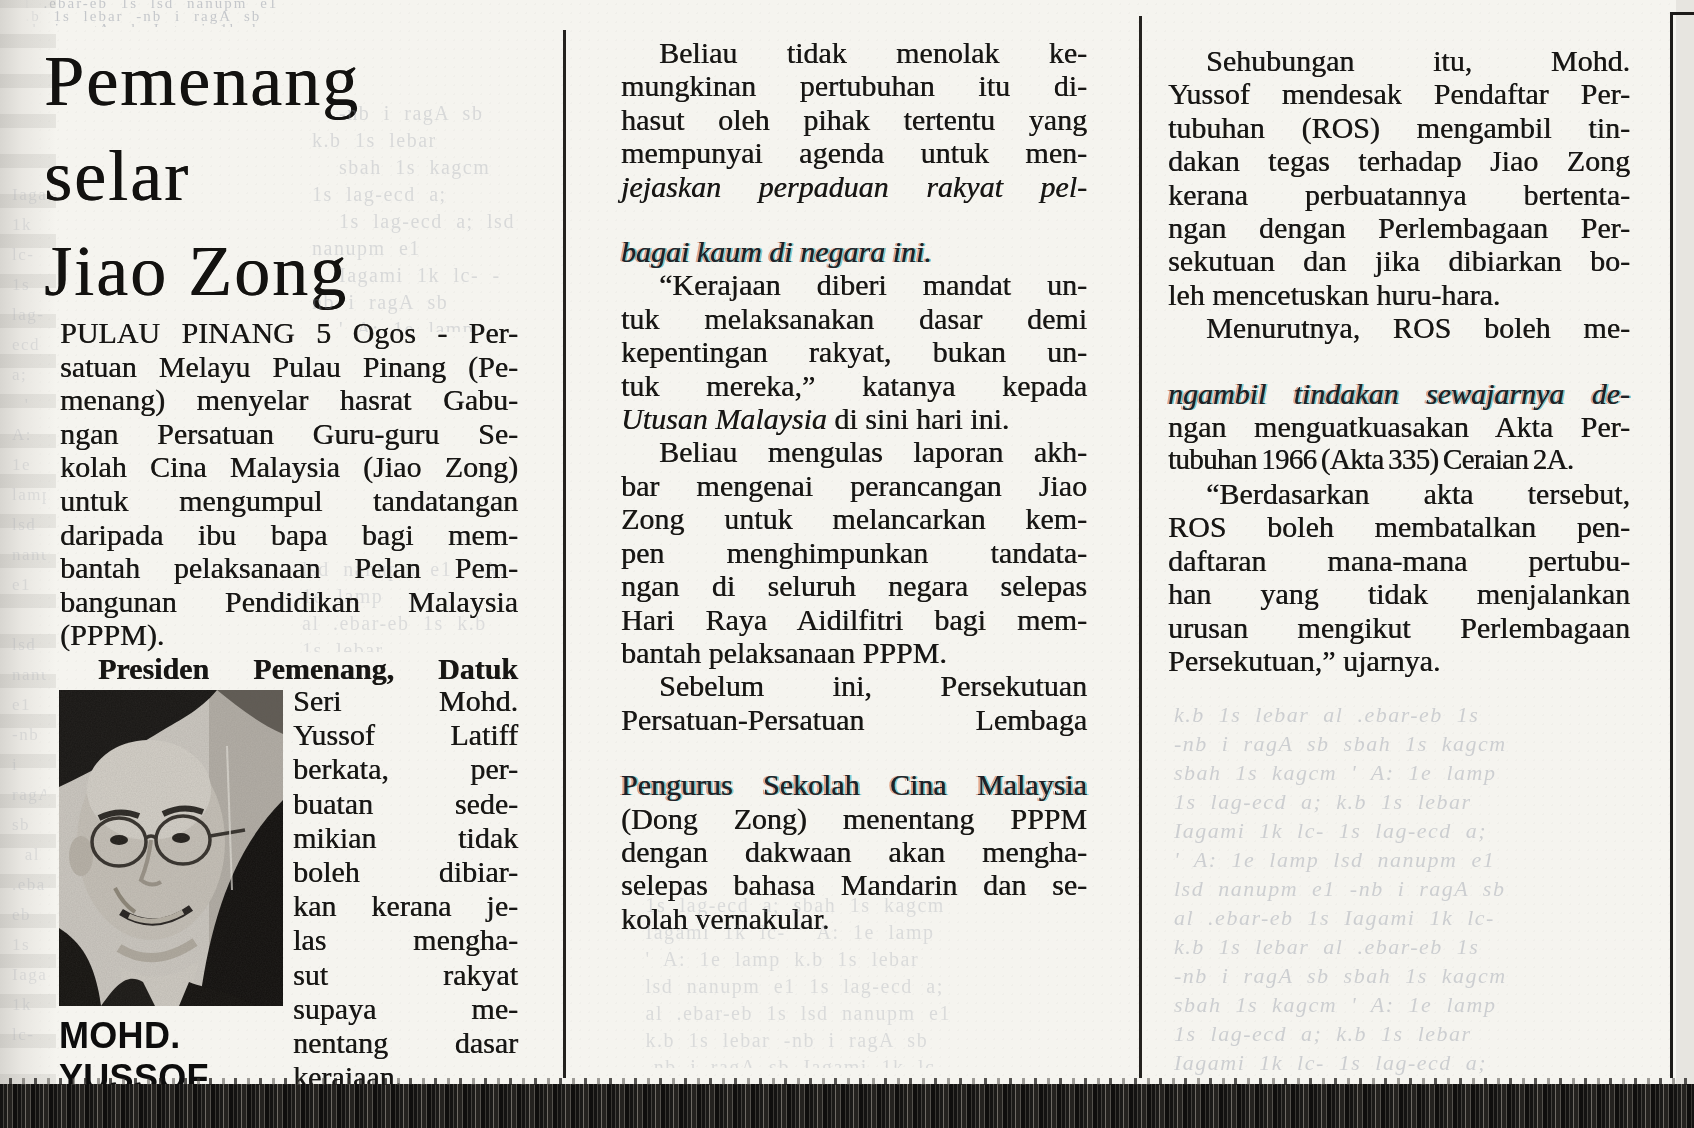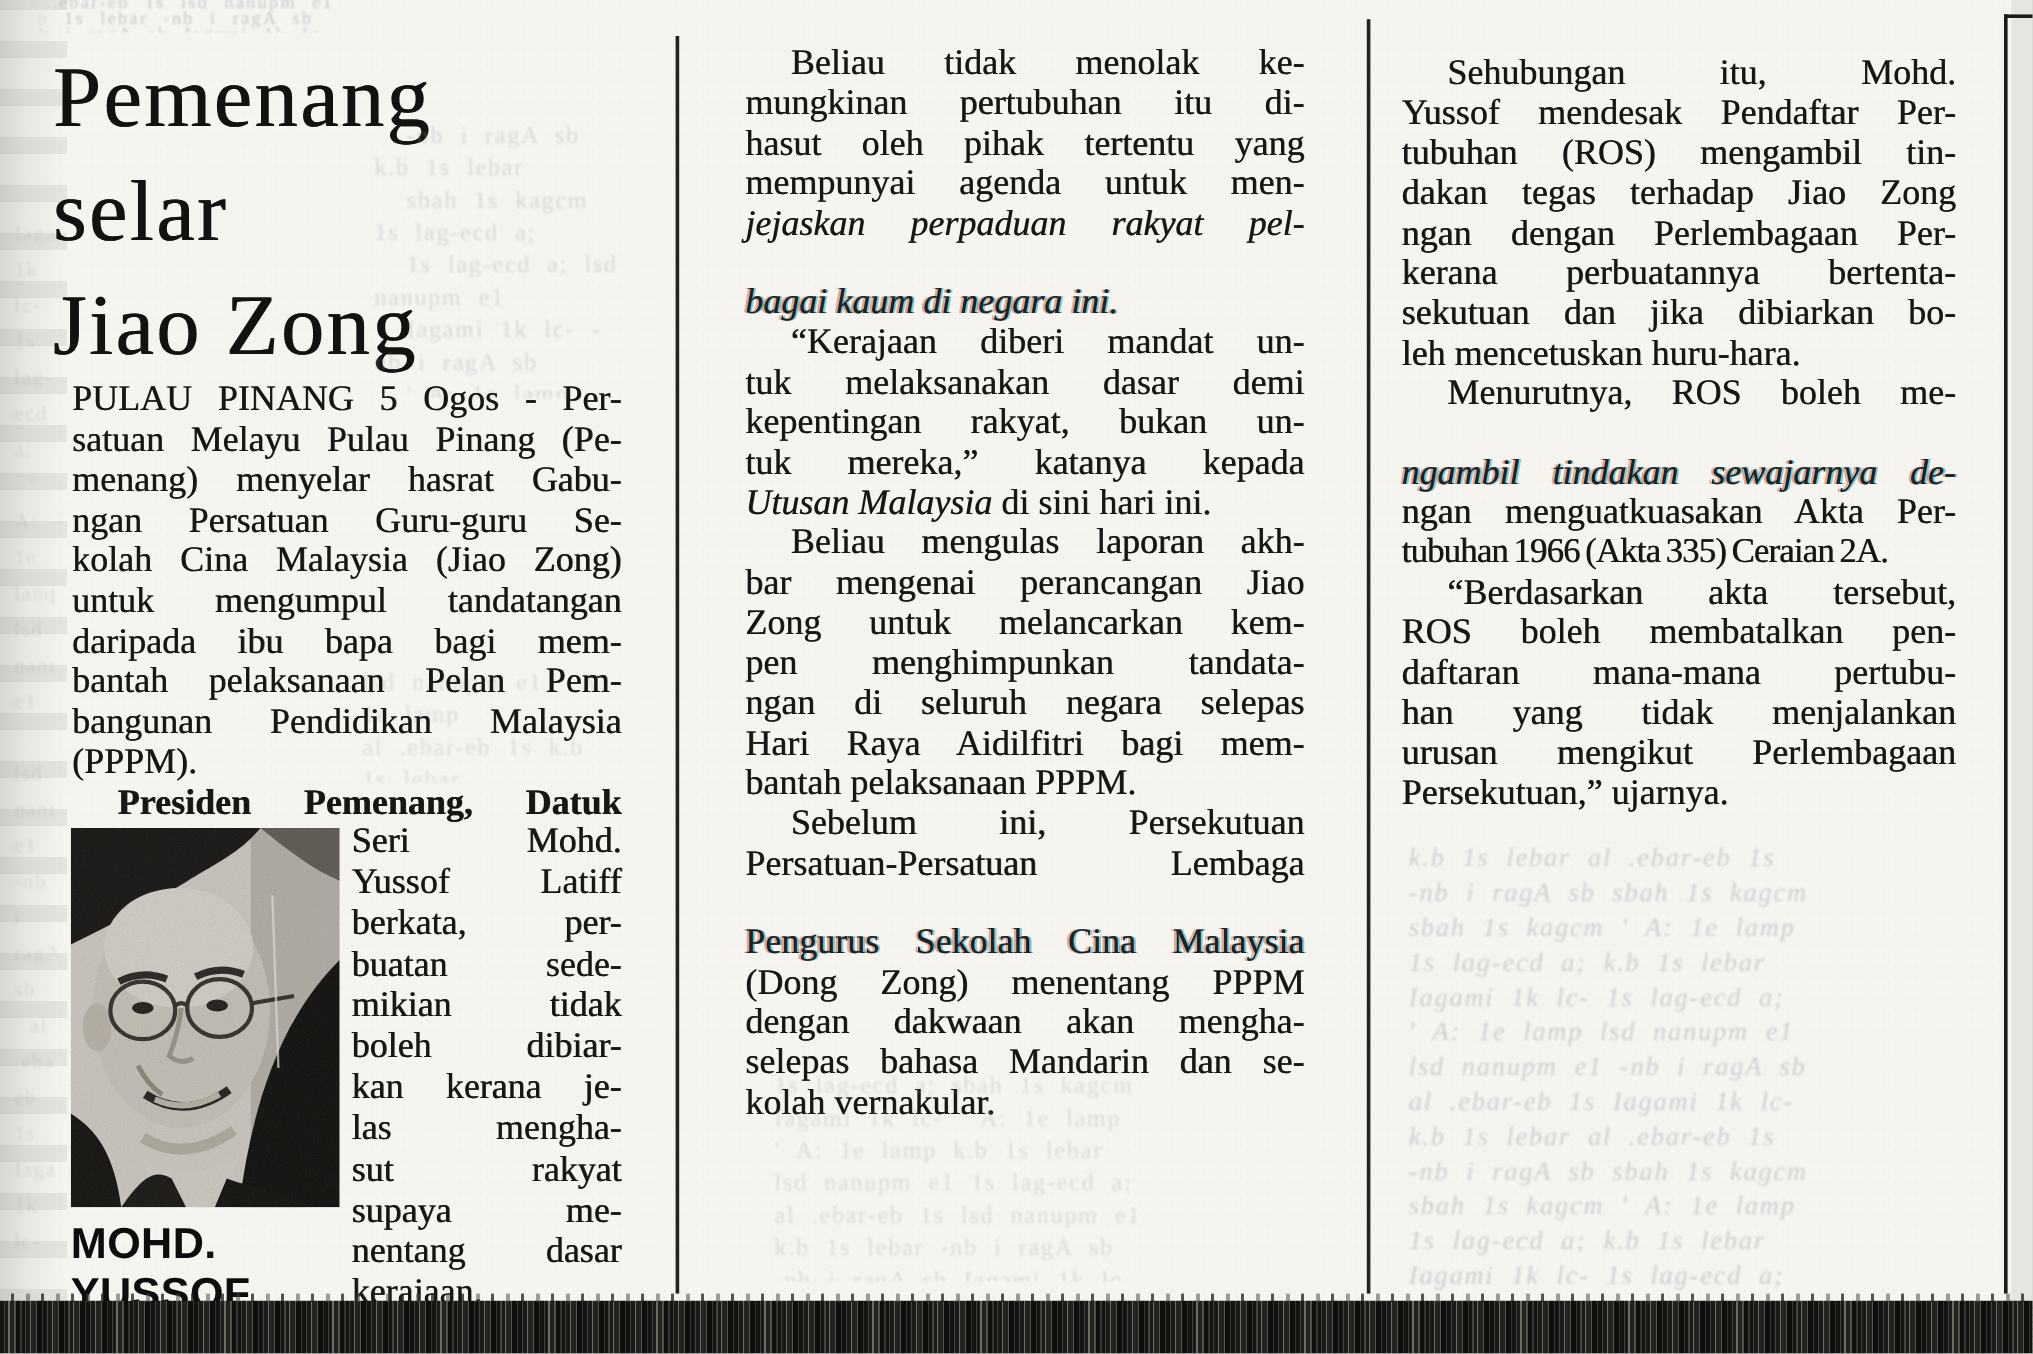--- a/index.html
+++ b/index.html
@@ -384,22 +384,22 @@
         <div class="line just">selepas bahasa Mandarin dan se-</div>
         <div class="line">kolah vernakular.</div>
       </div>
     </div>
   <div id="right-col" class="textcol">
       <div class="para indent">
         <div class="line just">Sehubungan itu, Mohd.</div>
         <div class="line just">Yussof mendesak Pendaftar Per-</div>
         <div class="line just">tubuhan (ROS) mengambil tin-</div>
         <div class="line just">dakan tegas terhadap Jiao Zong</div>
+        <div class="line just">kerana perbuatannya bertenta-</div>
         <div class="line just">ngan dengan Perlembagaan Per-</div>
-        <div class="line just">kerana perbuatannya bertenta-</div>
         <div class="line just">sekutuan dan jika dibiarkan bo-</div>
         <div class="line">leh mencetuskan huru-hara.</div>
       </div>
       <div class="para indent">
         <div class="line just">Menurutnya, ROS boleh me-</div>
         <div class="line just it fringe">ngambil tindakan sewajarnya de-</div>
         <div class="line just">ngan menguatkuasakan Akta Per-</div>
         <div class="line tight">tubuhan 1966 (Akta 335) Ceraian 2A.</div>
       </div>
       <div class="para indent">

